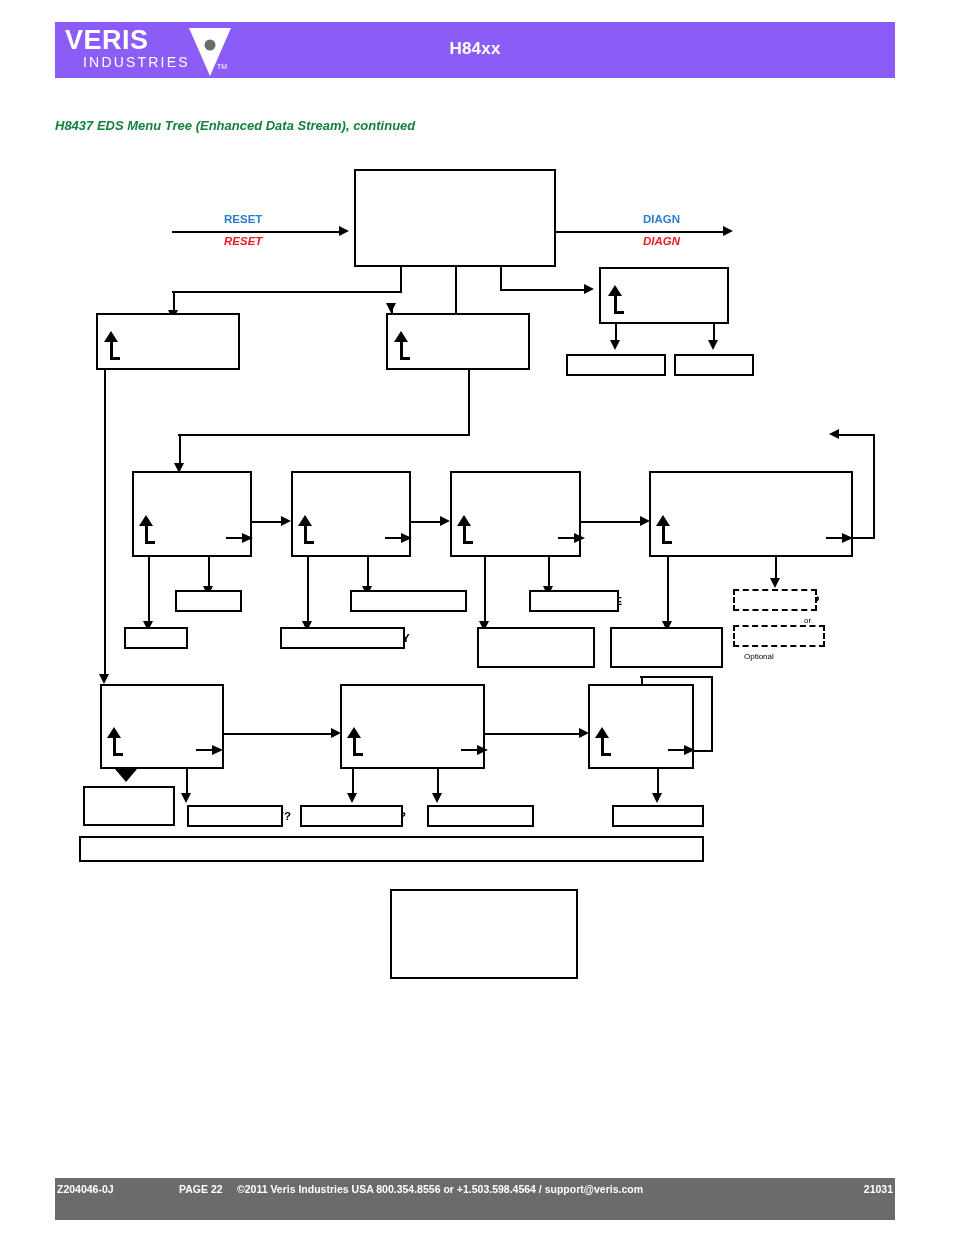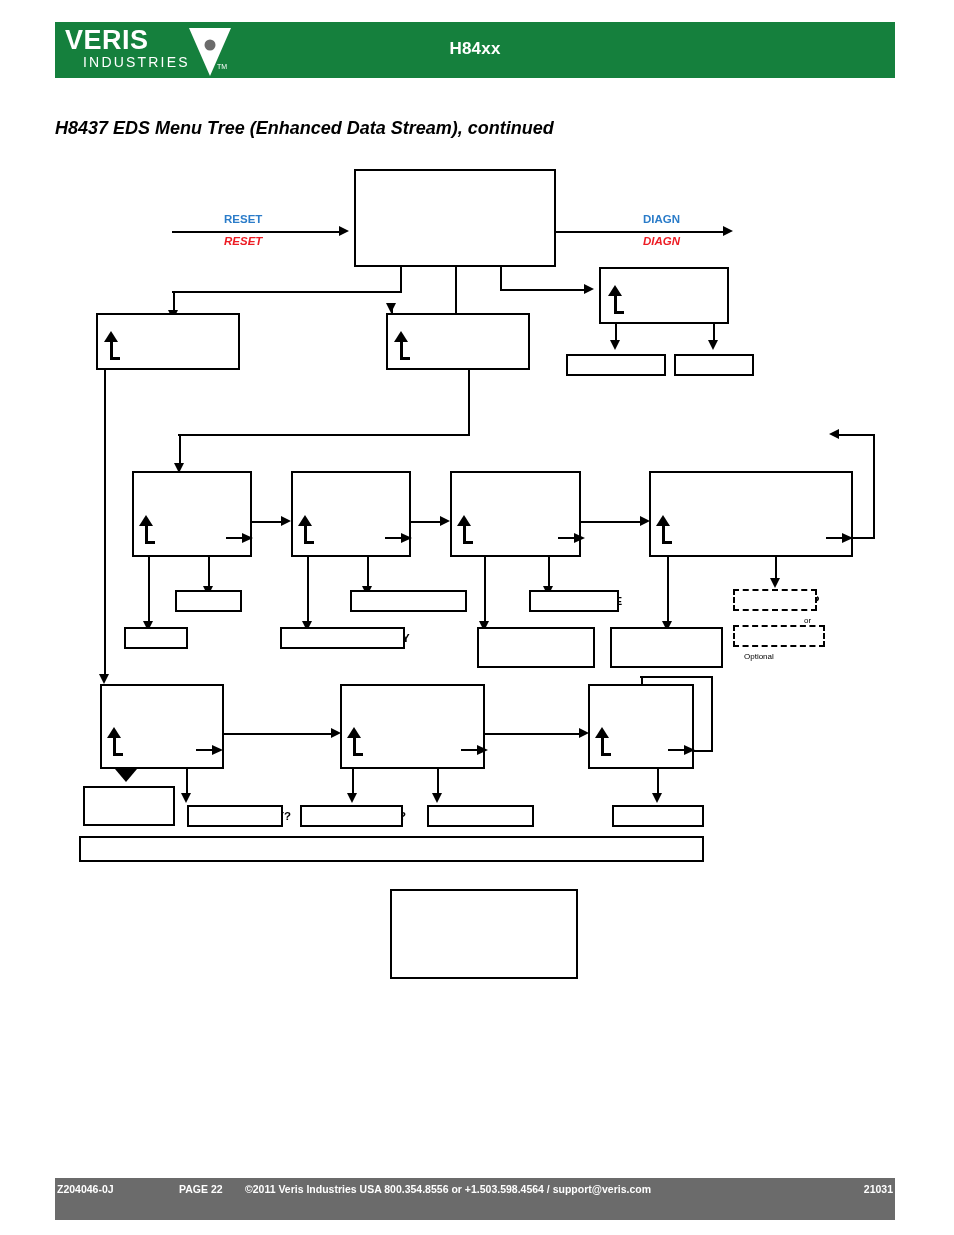--- a/index.html
+++ b/index.html
@@ -14,21 +14,21 @@
     height: 1235px;
     background: #ffffff;
     overflow: hidden;
   }
 
   
   #header {
     position: absolute;
     left: 55px; top: 22px;
     width: 840px; height: 56px;
-    background: #15803d;
+    background: #8b5cf6;
   }
   #logo-block {
     position: absolute;
     left: 10px; top: 3px;
     width: 180px; height: 50px;
     color: #fff;
   }
   #logo-veris {
     position: absolute;
     left: 0; top: 2px;
@@ -70,24 +70,24 @@
     color: #ffffff;
     font-size: 25px;
     font-weight: bold;
     letter-spacing: -0.2px;
   }
 
   
   #subtitle {
     position: absolute;
     left: 55px; top: 118px;
-    font-size: 18px;
+    font-size: 13px;
     font-weight: bold;
     font-style: italic;
-    color: #000000;
+    color: #15803d;
   }
 
   
   .box {
     position: absolute;
     border: 2px solid #000;
     background: #fff;
     z-index: 5;
   }
   .box.dashed { border: 2px dashed #000; }
@@ -483,17 +483,17 @@
 
   <div class="box" style="left:390px; top:889px; width:188px; height:90px;"></div>
   <div class="lbl blk" style="left:434px; top:896px;">DISPLAY MODE</div>
   <div class="lbl blue" style="left:397px; top:916px; font-weight:normal;">Blue = IEEE</div>
   <div class="lbl red" style="left:397px; top:937px; font-weight:normal; font-style:normal;">Red = IEC</div>
   <div class="lbl blk" style="left:397px; top:959px; font-weight:normal;">Black = Same for both IEEE &amp; IEC</div>
 
   <div id="footer">
     <div class="f-item" style="left:2px;">Z204046-0J</div>
     <div class="f-item" style="left:112px;padding-left:12px;">PAGE 22</div>
-    <div class="f-item" style="left:182px;margin-left:8px;">©2011 Veris Industries   USA 800.354.8556 or +1.503.598.4564 / support@veris.com</div>
+    <div class="f-item" style="left:182px;">©2011 Veris Industries   USA 800.354.8556 or +1.503.598.4564 / support@veris.com</div>
     <div class="f-item" style="right:2px;">21031</div>
   </div>
 
 </div>
 
 </body></html>

